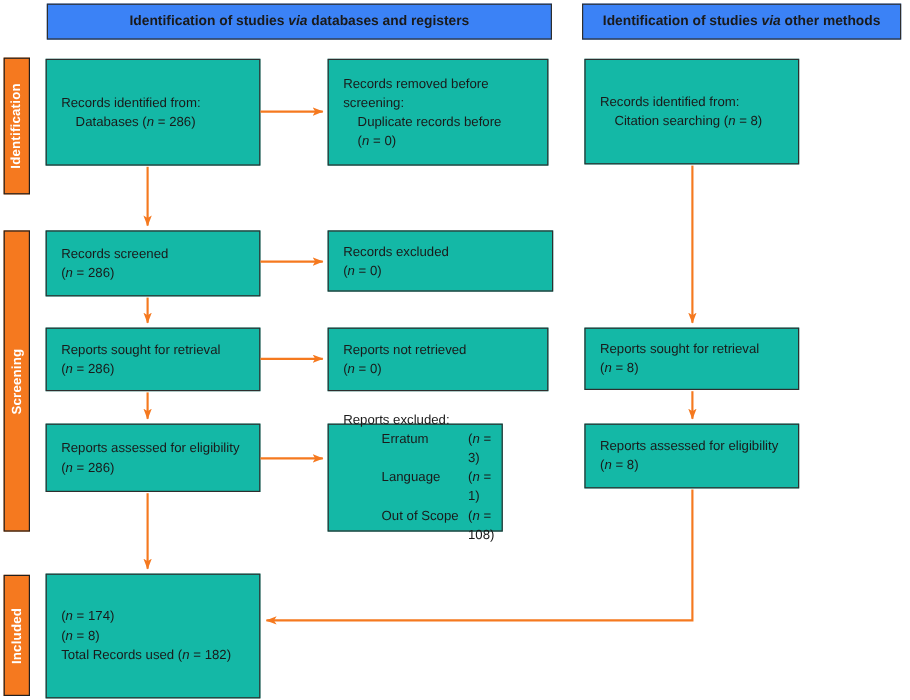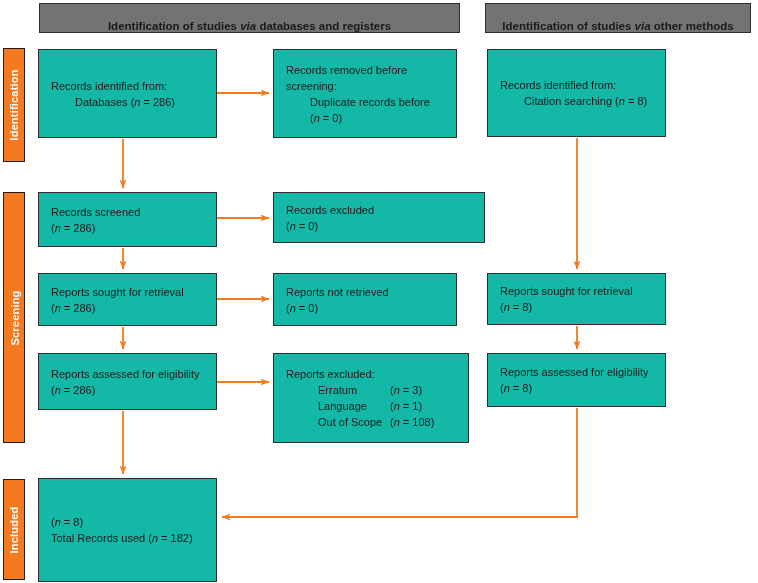--- a/index.html
+++ b/index.html
@@ -9,38 +9,38 @@
     background:#ffffff;
     font-family:"Liberation Sans","DejaVu Sans",sans-serif;
     font-size:11px;
     color:#1a1a1a;
     overflow:hidden;
   }
   .hdr{
     position:absolute;
     border:1.5px solid #2e2e2e;
     box-sizing:border-box;
-    display:flex;align-items:flex-end;justify-content:center;
+    display:flex;align-items:center;justify-content:center;
     font-weight:bold;
     font-size:11.5px;
     text-align:center;
-    background:#737373;
+    background:#3b82f6;
   }
   .box{
     position:absolute;
     border:1.5px solid #2e2e2e;
     box-sizing:border-box;
     background:#14b8a6;
     display:flex;flex-direction:column;justify-content:center;
     padding:4px 4px 4px 12px;
     line-height:16px;
   }
   .line{white-space:nowrap;}
   .wrapline{white-space:normal;}
-  .indent{margin-left:24px;}
+  .indent{margin-left:12px;}
   .reason-row{display:grid;grid-template-columns:72px auto;margin-left:32px;}
   .bar{
     position:absolute;
     border:1.2px solid #1f1f1f;
     box-sizing:border-box;
     display:flex;align-items:center;justify-content:center;
     overflow:visible;
   }
   .bar span{
     transform:rotate(-90deg);
@@ -88,21 +88,21 @@
   <div class="box" style="left:487px;top:49px;width:179px;height:88px">
     <div class="line rich">Records identified from:</div>
     <div class="line rich indent">Citation searching (<i>n</i> = 8)</div>
   </div>
 
   <div class="box" style="left:38px;top:192px;width:179px;height:55px">
     <div class="line rich">Records screened</div>
     <div class="line rich">(<i>n</i> = 286)</div>
   </div>
 
-  <div class="box" style="left:273px;top:192px;width:212px;height:51px">
+  <div class="box" style="left:273px;top:192px;width:188px;height:51px">
     <div class="line rich">Records excluded</div>
     <div class="line rich">(<i>n</i> = 0)</div>
   </div>
 
   <div class="box" style="left:38px;top:273px;width:179px;height:53px">
     <div class="line rich">Reports sought for retrieval</div>
     <div class="line rich">(<i>n</i> = 286)</div>
   </div>
 
   <div class="box" style="left:273px;top:273px;width:184px;height:53px">
@@ -113,21 +113,21 @@
   <div class="box" style="left:487px;top:273px;width:179px;height:52px">
     <div class="line rich">Reports sought for retrieval</div>
     <div class="line rich">(<i>n</i> = 8)</div>
   </div>
 
   <div class="box" style="left:38px;top:353px;width:179px;height:57px">
     <div class="line rich">Reports assessed for eligibility</div>
     <div class="line rich">(<i>n</i> = 286)</div>
   </div>
 
-  <div class="box" style="left:273px;top:353px;width:196px;height:90px">
+  <div class="box" style="left:273px;top:353px;width:146px;height:90px">
     <div class="line rich">Reports excluded:</div>
     <div class="reason-row">
       <span class="rich">Erratum</span>
       <span class="rich">(<i>n</i> = 3)</span>
     </div>
     <div class="reason-row">
       <span class="rich">Language</span>
       <span class="rich">(<i>n</i> = 1)</span>
     </div>
     <div class="reason-row">
@@ -135,20 +135,21 @@
       <span class="rich">(<i>n</i> = 108)</span>
     </div>
   </div>
 
   <div class="box" style="left:487px;top:353px;width:179px;height:54px">
     <div class="line rich">Reports assessed for eligibility</div>
     <div class="line rich">(<i>n</i> = 8)</div>
   </div>
 
   <div class="box" style="left:38px;top:478px;width:179px;height:104px">
+    <div class="line rich">(<i>n</i> = 174)</div>
     <div class="line rich">(<i>n</i> = 8)</div>
     <div class="line rich">Total Records used (<i>n</i> = 182)</div>
   </div>
 
   <svg class="overlay" width="758" height="583" viewBox="0 0 758 583">
     <defs>
       <marker id="ah" markerUnits="userSpaceOnUse" markerWidth="11" markerHeight="9" refX="8.5" refY="3.5" orient="auto">
         <path d="M0,0 L9,3.5 L0,7 L2.2,3.5 Z" fill="#F5791F"></path>
       </marker>
     </defs>

